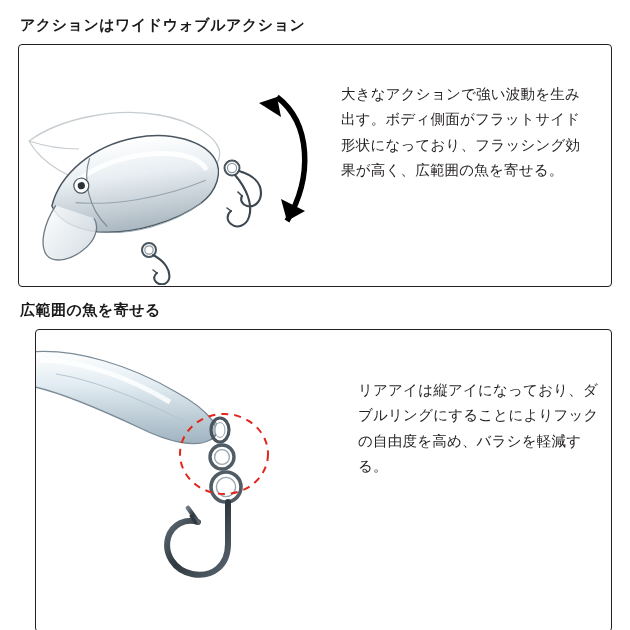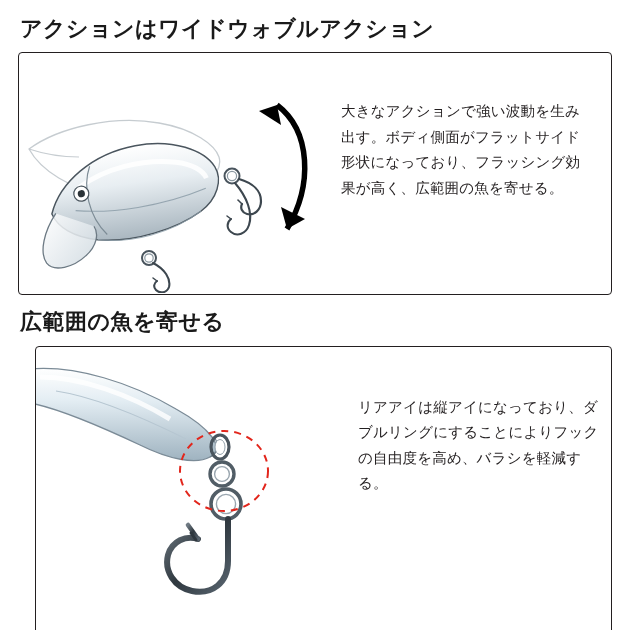--- a/index.html
+++ b/index.html
@@ -20,21 +20,21 @@
     height: 630px;
     box-sizing: border-box;
     padding: 16px 18px;
   }
 
   .section {
     position: relative;
     width: 100%;
   }
   .section-title {
-    font-size: 22px;
+    font-size: 15px;
     font-weight: bold;
     letter-spacing: 0.5px;
     line-height: 1.2;
     margin: 0 0 10px 2px;
     color: #1a1a1a;
     white-space: nowrap;
   }
   .panel {
     position: relative;
     border: 1.5px solid #231f20;
@@ -60,22 +60,23 @@
 
   .desc {
     position: absolute;
     font-size: 14.5px;
     line-height: 1.75;
     color: #231f20;
     letter-spacing: 0.2px;
   }
   .desc-1 {
     left: 322px;
-    top: 46px;
+    top: 38px;
     width: 250px;
+    font-family: Liberation Mono, monospace;
   }
   .desc-2 {
     left: 322px;
     top: 48px;
     width: 252px;
   }
   .desc p { margin: 0; }
 
   .sec2-wrap { margin-top: 14px; }
 </style>

